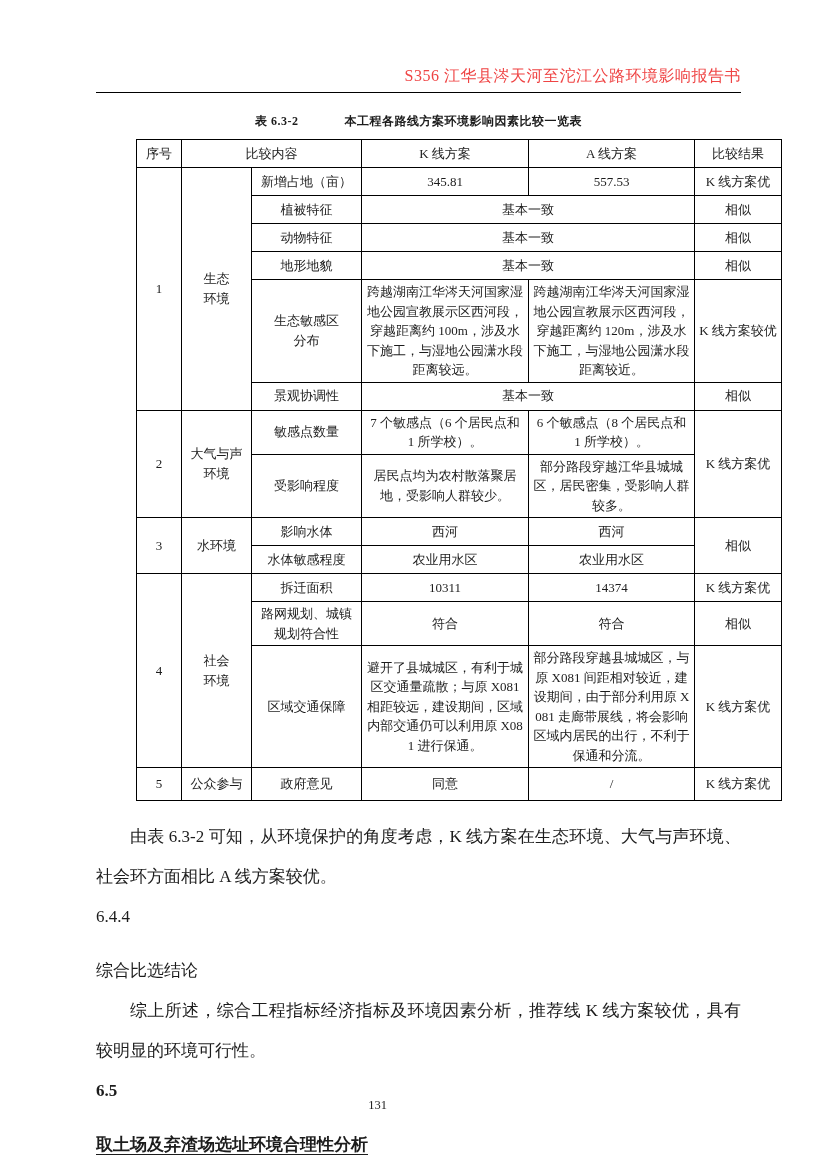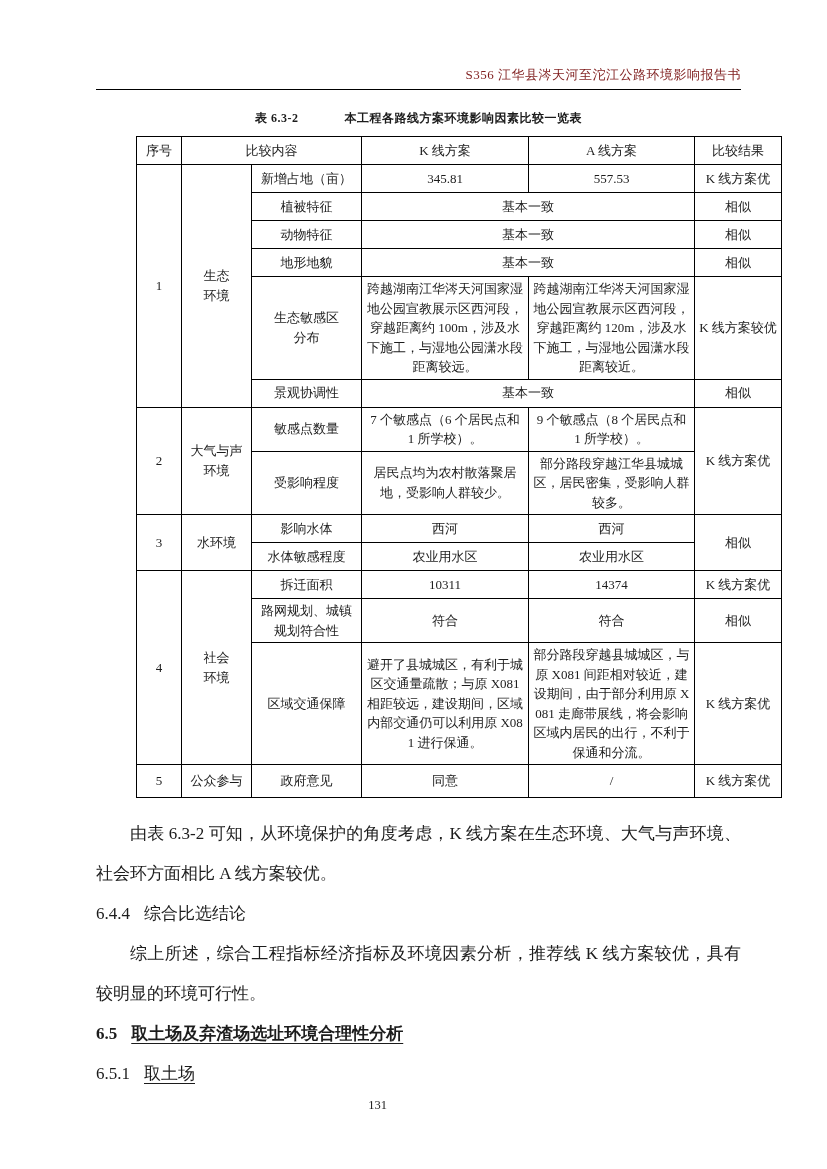--- a/index.html
+++ b/index.html
@@ -9,23 +9,23 @@
     font-family: "Liberation Serif", "DejaVu Serif", serif;
     color: #1c1c1c;
   }
   .page { position: relative; width: 827px; height: 1169px; overflow: hidden; }
   .content { margin-left: 96px; width: 645px; }
 
   
   .running-header {
     padding-top: 66px;
     text-align: right;
-    font-size: 13px;
+    font-size: 16px;
     letter-spacing: 0.5px;
-    color: #7f1d1d;
+    color: #ef4444;
   }
   .header-rule { border-bottom: 1.5px solid #000; margin-top: 5px; }
 
   
   .table-caption {
     margin-top: 20px;
     display: flex; justify-content: center; gap: 46px;
     font-weight: bold; font-size: 12px;
     letter-spacing: 0.5px;
   }
@@ -48,21 +48,21 @@
   tr.rh33 { height: 33px; }
   tr.rh38 { height: 38px; }
   tr.rh46 { height: 46px; }
   tr.rh86 { height: 86px; }
   tr.rh94 { height: 94px; }
 
   
   .bodytext { margin-top: 16px; font-size: 17px; line-height: 40px; }
   .bodytext p { margin: 0; text-align: justify; }
   .p-indent { text-indent: 2em; }
-  .heading { margin: 0; display: flex; gap: 14px; align-items: baseline; }
+  .heading { margin: 0; display: flex; gap: 14px; align-items: baseline; flex-direction: column; }
   .heading .num { flex: none; }
   .h-bold { font-weight: bold; }
   .u { text-decoration: underline; text-underline-offset: 4px; }
   .p-underline { text-decoration: underline; text-underline-offset: 5px; }
 
   
   .page-number {
     position: absolute; bottom: 56px; left: 0; width: 755px;
     text-align: center; font-size: 12.5px;
   }
@@ -135,21 +135,21 @@
           <td colspan="2">基本一致</td>
           <td>相似</td>
         </tr>
 
         <tr class="rh38">
           <td rowspan="2">2</td>
           <td rowspan="2" class="pre">大气与声
 环境</td>
           <td>敏感点数量</td>
           <td>7 个敏感点（6 个居民点和 1 所学校）。</td>
-          <td>9 个敏感点（8 个居民点和 1 所学校）。</td>
+          <td>6 个敏感点（8 个居民点和 1 所学校）。</td>
           <td rowspan="2">K 线方案优</td>
         </tr>
         <tr class="rh46">
           <td>受影响程度</td>
           <td>居民点均为农村散落聚居地，受影响人群较少。</td>
           <td>部分路段穿越江华县城城区，居民密集，受影响人群较多。</td>
         </tr>
 
         <tr class="rh28">
           <td rowspan="2">3</td>

